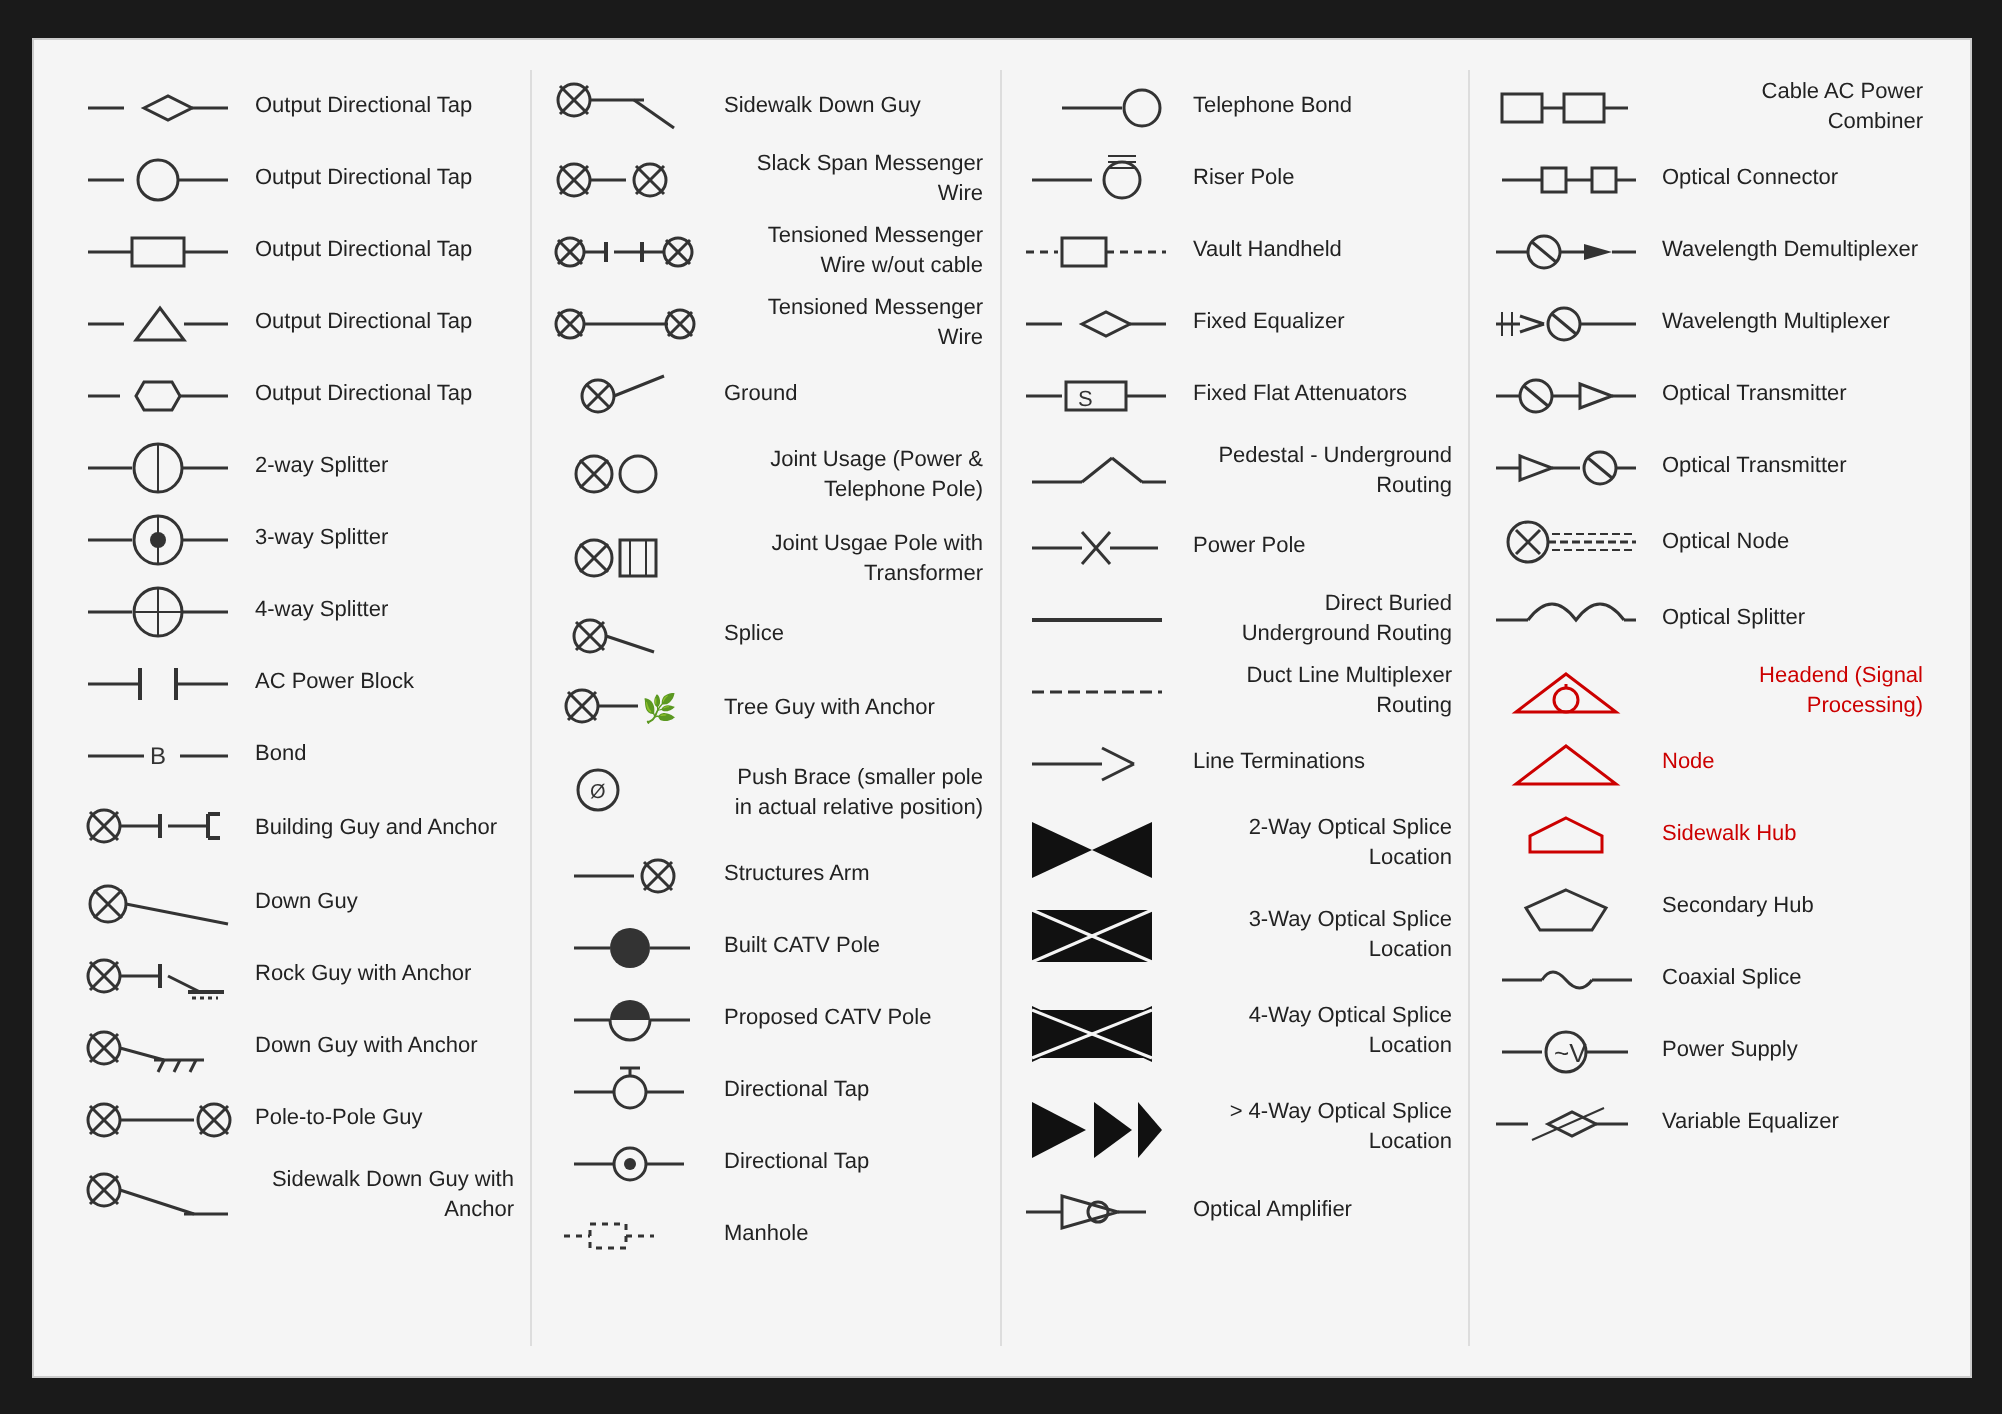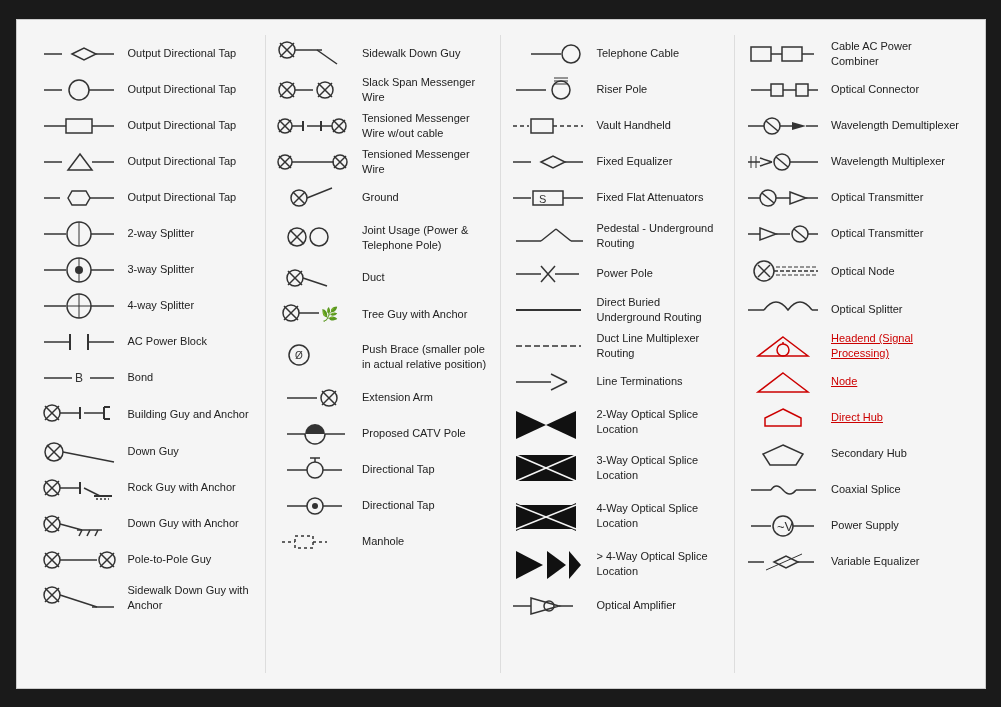--- a/index.html
+++ b/index.html
@@ -13,20 +13,21 @@
     }
     .legend-container {
       background: #f5f5f5;
       width: 970px;
       min-height: 670px;
       padding: 15px;
       display: grid;
       grid-template-columns: 1fr 1fr 1fr 1fr;
       gap: 0;
       border: 1px solid #ccc;
+      text-align: right;
     }
     .column {
       padding: 4px 8px;
       border-right: 1px solid #ddd;
     }
     .column:last-child { border-right: none; }
     .legend-item {
       display: flex;
       align-items: center;
       margin-bottom: 6px;
@@ -38,21 +39,21 @@
       display: flex;
       align-items: center;
       justify-content: center;
       margin-right: 8px;
     }
     .label {
       font-size: 11px;
       color: #222;
       line-height: 1.3;
     }
-    .label.red { color: #cc0000; text-decoration: underline; }
+    .label.red { color: #cc0000; }
 
     
     svg { overflow: visible; }
   </style>
 </head>
 <body>
 
 <div class="legend-container">
 
   <div class="column">
@@ -345,31 +346,44 @@
         <svg width="75" height="38">
             <circle cx="20" cy="18" r="9" fill="none" stroke="#333" stroke-width="1.5"></circle>
             <line x1="13" y1="11" x2="27" y2="25" stroke="#333" stroke-width="1.5"></line>
             <line x1="27" y1="11" x2="13" y2="25" stroke="#333" stroke-width="1.5"></line>
             <circle cx="42" cy="18" r="9" fill="none" stroke="#333" stroke-width="1.5"></circle>
           </svg>
       </div>
       <span class="label">Joint Usage (Power &amp; Telephone Pole)</span>
     </div>
 
+    <div class="legend-item">
+      <div class="symbol">
+        <svg width="75" height="34">
+            <circle cx="20" cy="16" r="9" fill="none" stroke="#333" stroke-width="1.5"></circle>
+            <line x1="13" y1="9" x2="27" y2="23" stroke="#333" stroke-width="1.5"></line>
+            <line x1="27" y1="9" x2="13" y2="23" stroke="#333" stroke-width="1.5"></line>
+            <rect x="33" y="7" width="18" height="18" fill="none" stroke="#333" stroke-width="1.5"></rect>
+            <line x1="38" y1="7" x2="38" y2="25" stroke="#333" stroke-width="1"></line>
+            <line x1="46" y1="7" x2="46" y2="25" stroke="#333" stroke-width="1"></line>
+          </svg>
+      </div>
+      <span class="label">Joint Usgae Pole with Transformer</span>
+    </div>
 
     <div class="legend-item">
       <div class="symbol">
         <svg width="75" height="28">
             <circle cx="18" cy="14" r="8" fill="none" stroke="#333" stroke-width="1.5"></circle>
             <line x1="11" y1="7" x2="25" y2="21" stroke="#333" stroke-width="1.5"></line>
             <line x1="25" y1="7" x2="11" y2="21" stroke="#333" stroke-width="1.5"></line>
             <line x1="26" y1="14" x2="50" y2="22" stroke="#333" stroke-width="1.5"></line>
           </svg>
       </div>
-      <span class="label">Duct</span>
+      <span class="label">Splice</span>
     </div>
 
     <div class="legend-item">
       <div class="symbol">
         <svg width="75" height="32">
             <circle cx="14" cy="14" r="8" fill="none" stroke="#333" stroke-width="1.5"></circle>
             <line x1="7" y1="7" x2="21" y2="21" stroke="#333" stroke-width="1.5"></line>
             <line x1="21" y1="7" x2="7" y2="21" stroke="#333" stroke-width="1.5"></line>
             <line x1="22" y1="14" x2="42" y2="14" stroke="#333" stroke-width="1.5"></line>
             <text x="44" y="20" font-size="14" font-family="Arial" fill="#333">🌿</text>
@@ -390,23 +404,33 @@
 
     <div class="legend-item">
       <div class="symbol">
         <svg width="75" height="28">
             <line x1="10" y1="14" x2="40" y2="14" stroke="#333" stroke-width="1.5"></line>
             <circle cx="52" cy="14" r="8" fill="none" stroke="#333" stroke-width="1.5"></circle>
             <line x1="45" y1="7" x2="59" y2="21" stroke="#333" stroke-width="1.5"></line>
             <line x1="59" y1="7" x2="45" y2="21" stroke="#333" stroke-width="1.5"></line>
           </svg>
       </div>
-      <span class="label">Extension Arm</span>
-    </div>
-
+      <span class="label">Structures Arm</span>
+    </div>
+
+    <div class="legend-item">
+      <div class="symbol">
+        <svg width="75" height="28">
+            <line x1="10" y1="14" x2="28" y2="14" stroke="#333" stroke-width="1.5"></line>
+            <circle cx="38" cy="14" r="10" fill="#333"></circle>
+            <line x1="48" y1="14" x2="68" y2="14" stroke="#333" stroke-width="1.5"></line>
+          </svg>
+      </div>
+      <span class="label">Built CATV Pole</span>
+    </div>
 
     <div class="legend-item">
       <div class="symbol">
         <svg width="75" height="28">
             <line x1="10" y1="14" x2="28" y2="14" stroke="#333" stroke-width="1.5"></line>
             <path d="M28,14 a10,10 0 0,1 20,0" fill="#333"></path>
             <path d="M28,14 a10,10 0 0,0 20,0" fill="none" stroke="#333" stroke-width="1.5"></path>
             <line x1="48" y1="14" x2="68" y2="14" stroke="#333" stroke-width="1.5"></line>
           </svg>
       </div>
@@ -453,21 +477,21 @@
 
   <div class="column">
 
     <div class="legend-item">
       <div class="symbol">
         <svg width="75" height="28">
             <line x1="20" y1="14" x2="50" y2="14" stroke="#333" stroke-width="1.5"></line>
             <circle cx="60" cy="14" r="9" fill="none" stroke="#333" stroke-width="1.5"></circle>
           </svg>
       </div>
-      <span class="label">Telephone Cable</span>
+      <span class="label">Telephone Bond</span>
     </div>
 
     <div class="legend-item">
       <div class="symbol">
         <svg width="75" height="28">
             <line x1="5" y1="14" x2="35" y2="14" stroke="#333" stroke-width="1.5"></line>
             <circle cx="50" cy="14" r="9" fill="none" stroke="#333" stroke-width="1.5"></circle>
             <line x1="43" y1="8" x2="57" y2="8" stroke="#333" stroke-width="1"></line>
             <line x1="43" y1="5" x2="57" y2="5" stroke="#333" stroke-width="1"></line>
             <line x1="43" y1="2" x2="57" y2="2" stroke="#333" stroke-width="1"></line>
@@ -753,21 +777,21 @@
       </div>
       <span class="label red">Node</span>
     </div>
 
     <div class="legend-item">
       <div class="symbol">
         <svg width="75" height="28">
             <polygon points="37,5 55,14 55,22 19,22 19,14" fill="none" stroke="#cc0000" stroke-width="1.5"></polygon>
           </svg>
       </div>
-      <span class="label red">Direct Hub</span>
+      <span class="label red">Sidewalk Hub</span>
     </div>
 
     <div class="legend-item">
       <div class="symbol">
         <svg width="75" height="28">
             <polygon points="37,5 57,14 50,25 24,25 17,14" fill="none" stroke="#333" stroke-width="1.5"></polygon>
           </svg>
       </div>
       <span class="label">Secondary Hub</span>
     </div>

